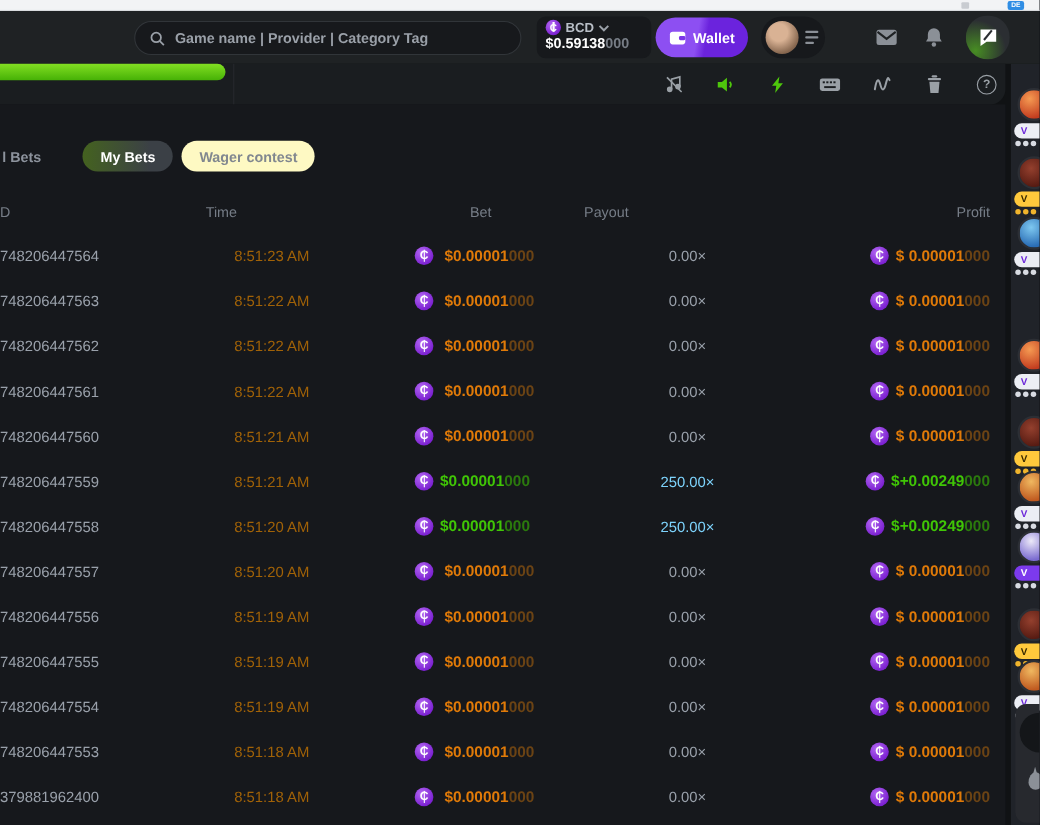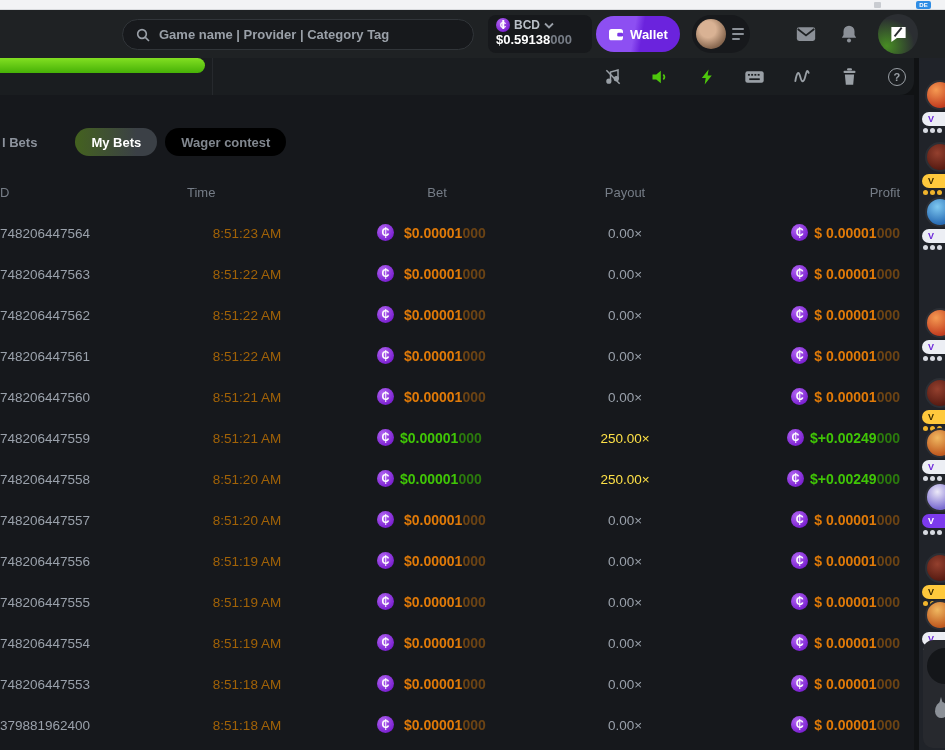--- a/index.html
+++ b/index.html
@@ -62,40 +62,40 @@
 
   
   #content { position:absolute; left:0; top:95px; width:914px; height:655px; background:#16181c; }
 
   
   #tabs { position:absolute; left:0; top:33px; height:28px; display:flex; align-items:center; }
   .tab { height:28px; border-radius:14px; display:flex; align-items:center; padding:0 16px;
     font-size:13px; font-weight:bold; color:#8d939d; cursor:pointer; white-space:nowrap; }
   #tab-all { padding:0 14px 0 2px; }
   #tab-my { background:linear-gradient(90deg,#44621f,#3b4046 75%); color:#fff; margin-left:24px; }
-  #tab-wager { background:#000000; color:#81878f; margin-left:8px; }
+  #tab-wager { background:#fef9c3; color:#81878f; margin-left:8px; }
 
   
   #thead { position:absolute; left:0; top:90px; width:914px; height:18px;
     font-size:13px; color:#767d87; }
   .col-id { position:absolute; left:0; width:150px; text-align:left; }
   .col-time { position:absolute; left:187px; width:120px; text-align:left; }
   .col-bet { position:absolute; left:377px; width:120px; text-align:center; }
-  .col-payout { position:absolute; left:565px; width:120px; text-align:center; }
+  .col-payout { position:absolute; left:531px; width:120px; text-align:left; }
   .col-profit { position:absolute; right:14px; width:180px; text-align:right; }
   #tbody { position:absolute; left:0; top:117px; width:914px; }
   .trow { position:relative; height:41px; cursor:pointer; }
   .trow .cell { position:absolute; top:50%; transform:translateY(-50%); }
   .c-id { left:0; font-size:13.5px; color:#9aa1ab; }
   .c-time { left:187px; width:120px; text-align:center; font-size:13.5px; color:#a16207; }
   .c-bet { left:377px; width:160px; display:flex; align-items:center; justify-content:flex-start; gap:6px; }
   .c-bet .val { font-size:14px; font-weight:bold; color:#fff; }
   .c-bet .dim { font-size:14px; font-weight:bold; color:#5d646e; }
   .c-payout { left:565px; width:120px; text-align:center; font-size:13.5px; color:#99a0aa; }
-  .trow.win .c-payout { color:#fde047; }
+  .trow.win .c-payout { color:#7dd3fc; }
   .c-profit { right:14px; display:flex; align-items:center; gap:6px; justify-content:flex-end; }
   .c-profit .pfx, .c-profit .val, .c-profit .dim { font-size:14px; font-weight:bold; }
   .trow.loss .pfx, .trow.loss .val { color:#e07a08; }
   .trow.loss .val { margin-left:4px; }
   .trow.loss .dim { color:#6b4314; }
   .trow.win .pfx, .trow.win .val { color:#40c606; }
   .trow.win .dim { color:#2b7a0d; }
 
   
   .coin { position:relative; width:17px; height:17px; border-radius:50%; flex:none;

